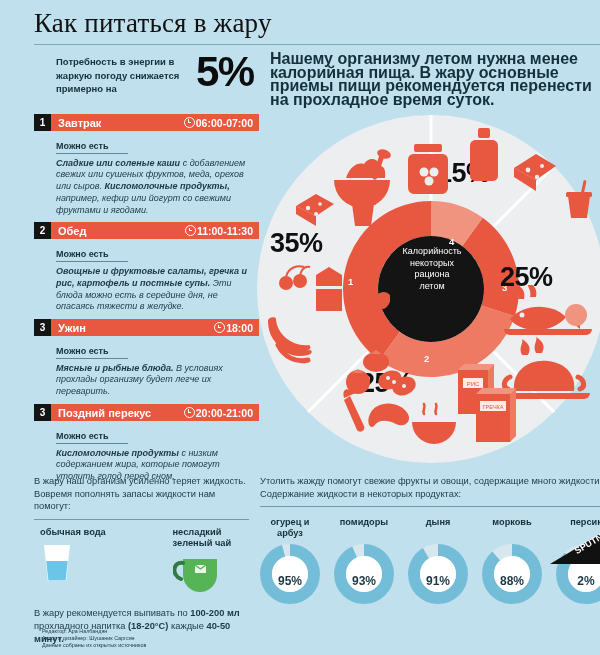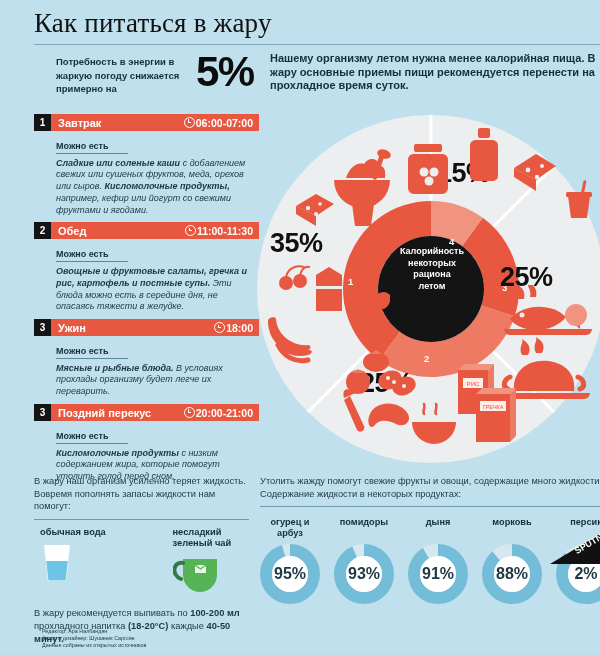--- a/index.html
+++ b/index.html
@@ -31,21 +31,21 @@
   }
   .big5{
     position:absolute;left:140px;top:-6px;
     font-size:42px;font-weight:700;letter-spacing:-1.5px;color:#0c0c0c;
     font-family:"Liberation Sans", sans-serif;
   }
 
   
   .intro-right{
     position:absolute;left:250px;top:52px;width:330px;
-    font-size:11px;line-height:13.6px;font-weight:700;color:#15303b;
+    font-size:16px;line-height:13.6px;font-weight:700;color:#15303b;
   }
 
   
   .meals{position:absolute;left:14px;top:114px;width:225px;}
   .meal{margin-bottom:6px;}
   .meal-head{
     position:relative;height:17px;background:#e8573f;display:flex;align-items:center;
   }
   .meal-num{
     width:17px;height:17px;background:#141414;color:#fff;
@@ -85,21 +85,21 @@
   .pct{
     position:absolute;font-size:27px;font-weight:700;color:#101010;letter-spacing:-.5px;
   }
   .pct-35{left:18px;top:118px;}
   .pct-15{left:185px;top:48px;}
   .pct-25r{left:248px;top:152px;}
   .pct-25b{left:108px;top:258px;}
 
   .core-label{
     position:absolute;left:132px;top:136px;width:96px;text-align:center;
-    color:#fff;font-size:9px;font-weight:700;line-height:11.5px;
+    color:#fff;font-size:9px;font-weight:400;line-height:11.5px;
   }
   .seg-num{position:absolute;color:#fff;font-size:9.5px;font-weight:700;}
   .seg1{left:96px;top:166px;}
   .seg2{left:172px;top:243px;}
   .seg3{left:250px;top:172px;}
   .seg4{left:197px;top:126px;}
 
   .food{position:absolute;}
 
   
@@ -112,23 +112,23 @@
   .drink{width:78px;}
   .drink-label{font-size:9.3px;font-weight:700;line-height:11.5px;color:#15303b;margin-bottom:5px;}
   .note{font-size:9.3px;line-height:13px;color:#1d3845;margin-top:8px;}
   .note b{font-weight:700;}
 
   .donuts{display:flex;gap:14px;padding-top:3px;}
   .donut-col{width:64px;text-align:center;}
   .donut-name{font-size:9.2px;font-weight:700;color:#15303b;line-height:11px;margin-bottom:5px;height:22px;}
   .donut-chart{position:relative;width:60px;height:60px;margin:0 auto;}
   .donut-val{
-    position:absolute;left:0;top:0;width:60px;height:60px;
+    position:absolute;left:0;top:7px;width:60px;height:60px;
     display:flex;align-items:center;justify-content:center;
-    font-size:16px;font-weight:700;color:#1d3845;
+    font-size:12px;font-weight:700;color:#1d3845;
   }
 
   
   .credits{
     position:absolute;left:22px;top:628px;
     font-size:5.4px;line-height:7.2px;color:#1d3845;
   }
   .logo{position:absolute;right:0;bottom:0;width:92px;height:42px;overflow:hidden;}
 </style>
 </head>

